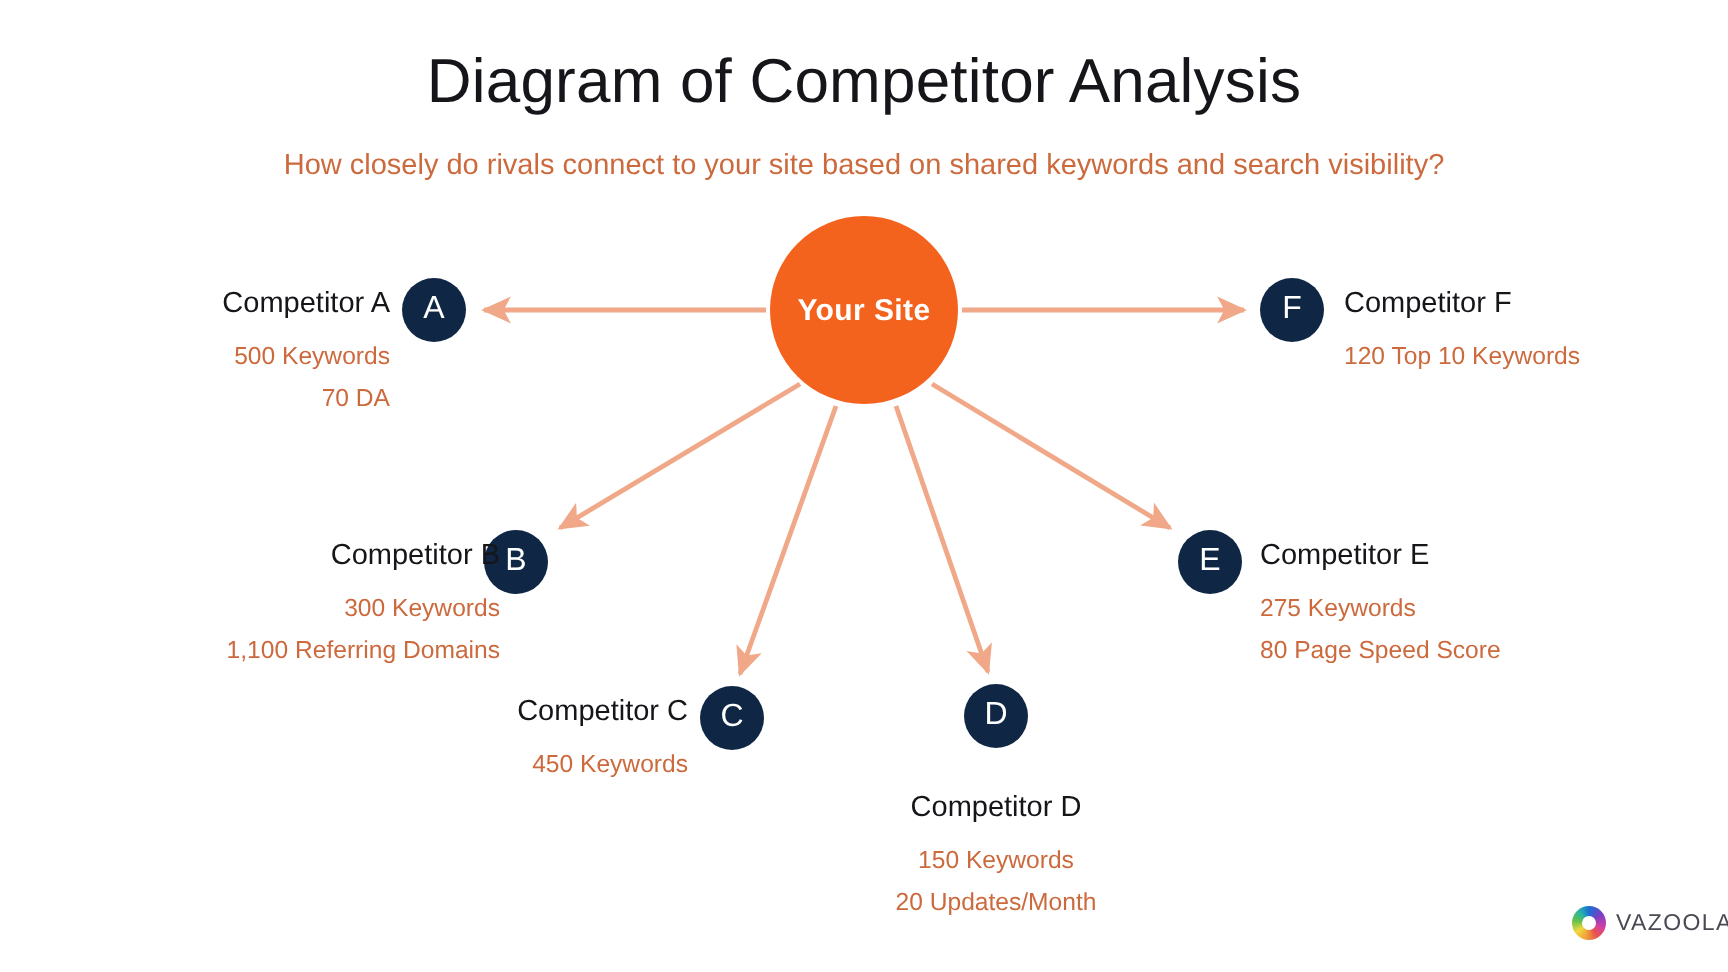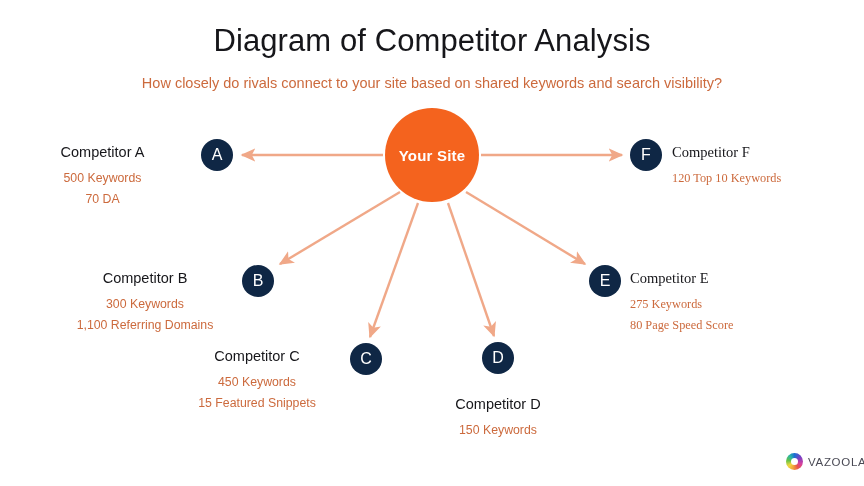--- a/index.html
+++ b/index.html
@@ -99,32 +99,32 @@
     line-height: 1.2;
   }
   .node-stats {
     margin-top: 7px;
     font-size: 12.3px;
     color: #cc6a3d;
     line-height: 1.65;
   }
   .stat { white-space: normal; }
 
-  .align-right { text-align: center; }
-  .align-left  { text-align: left; font-family: Liberation Serif, serif; }
+  .align-right { text-align: right; }
+  .align-left  { text-align: left; }
   .align-center{ text-align: center; }
 
   
   #node-a { left: 10px;  top: 144px; width: 185px; }
   #badge-a { left: 201px; top: 139px; }
 
   #node-f { left: 672px; top: 144px; width: 175px; }
   #badge-f { left: 630px; top: 139px; }
 
-  #node-b { left: 55px;  top: 270px; width: 180px; }
+  #node-b { left: 70px;  top: 270px; width: 180px; }
   #badge-b { left: 242px; top: 265px; }
 
   #node-e { left: 630px; top: 270px; width: 150px; }
   #badge-e { left: 589px; top: 265px; }
 
   #node-c { left: 170px; top: 348px; width: 174px; }
   #badge-c { left: 350px; top: 343px; }
 
   #node-d { left: 408px; top: 396px; width: 180px; }
   #badge-d { left: 482px; top: 342px; }
@@ -223,28 +223,28 @@
     <div class="node-stats">
       <div class="stat">300 Keywords</div>
       <div class="stat">1,100 Referring Domains</div>
     </div>
   </div>
 
   <div class="node align-right" id="node-c">
     <div class="node-name">Competitor C</div>
     <div class="node-stats">
       <div class="stat">450 Keywords</div>
-      <div class="stat">15 Featured Snippets</div>
     </div>
   </div>
 
   <div class="node align-center" id="node-d">
     <div class="node-name">Competitor D</div>
     <div class="node-stats">
       <div class="stat">150 Keywords</div>
+      <div class="stat">20 Updates/Month</div>
     </div>
   </div>
 
   <div class="node align-left" id="node-e">
     <div class="node-name">Competitor E</div>
     <div class="node-stats">
       <div class="stat">275 Keywords</div>
       <div class="stat">80 Page Speed Score</div>
     </div>
   </div>

